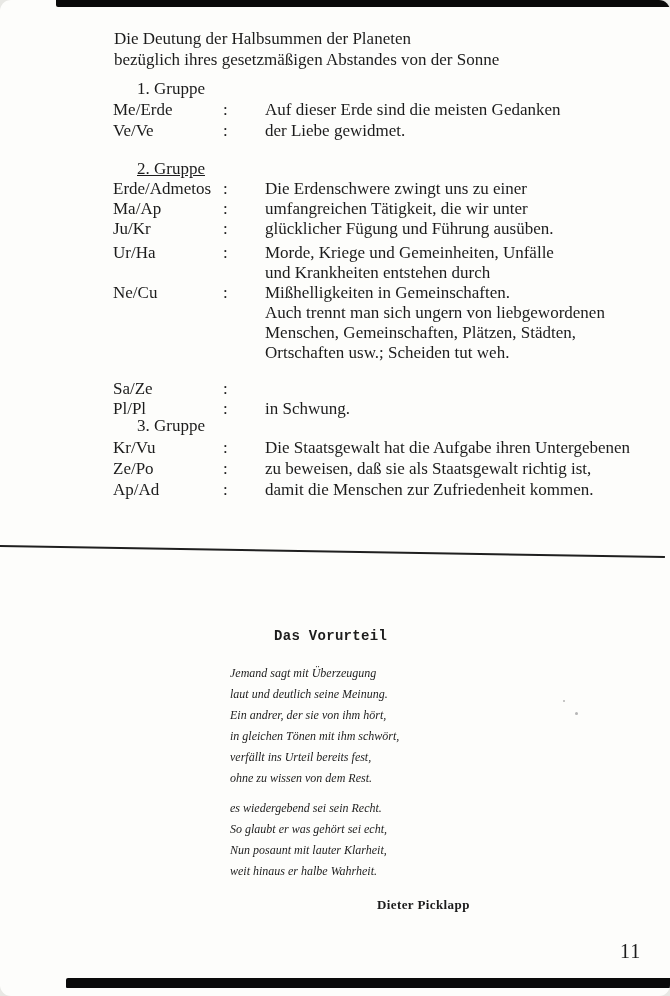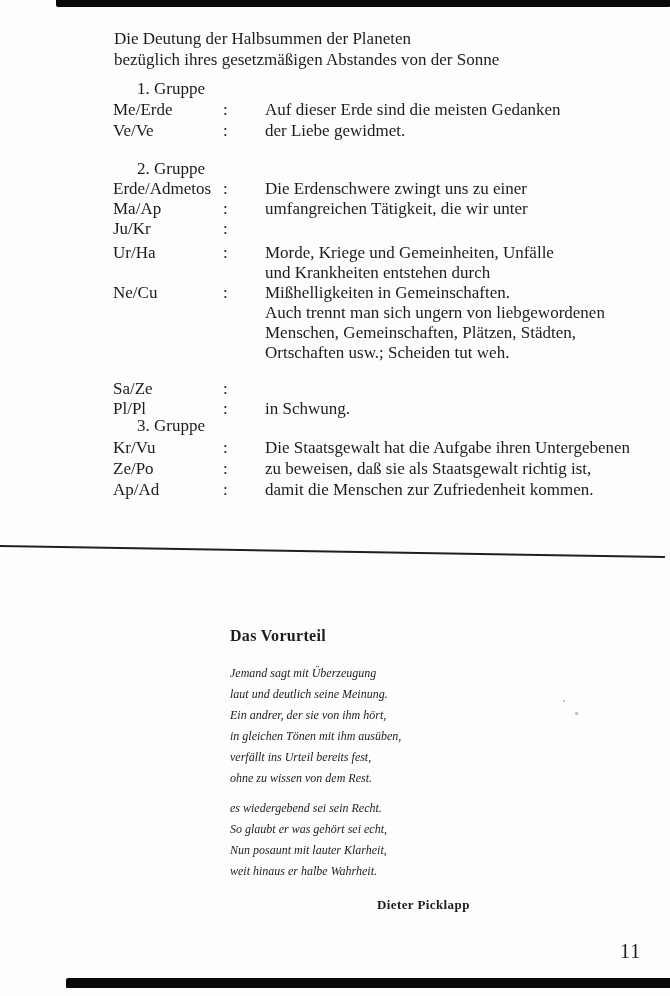--- a/index.html
+++ b/index.html
@@ -1,19 +1,19 @@
 <!DOCTYPE html>
 <html><head>
 <meta charset="utf-8">
 <style>
   html,body { margin:0; padding:0; background:#e8e8e4; }
   .page {
     position:relative; width:670px; height:996px; margin:0 auto;
     background:#fdfdfb; overflow:hidden;
-    font-family:"Liberation Serif", serif; color:#1c1c1c;
+    font-family:"Liberation Serif", serif; color:#1c1c1c;border-radius:11px;
     -webkit-font-smoothing:antialiased;
   }
   .abs { position:absolute; }
 
   
   .bar { position:absolute; background:#0a0a0a; }
   .bar-top { left:56px; top:0; width:614px; height:7px; border-radius:0 0 1px 2px; }
   .bar-bottom { left:66px; top:978px; width:604px; height:10px; border-radius:2px 0 0 1px; }
 
   
@@ -30,22 +30,22 @@
   .title-block div { font-size:17px; line-height:21px; white-space:nowrap; }
 
   
   .rule {
     position:absolute; left:-3px; top:545px; width:668px; height:2px;
     background:#1f1f1f; transform:rotate(0.95deg); transform-origin:left center;
   }
 
   
   .poem-title {
-    font-family:Liberation Serif, serif; font-weight:bold;
-    font-size:16px; letter-spacing:0.3px; line-height:22px; white-space:nowrap;
+    font-family:Liberation Mono, monospace; font-weight:bold;
+    font-size:14px; letter-spacing:0.3px; line-height:22px; white-space:nowrap;margin-left:44px;
   }
   .poem-line { font-size:12px; line-height:21px; white-space:nowrap;font-style:italic; }
   .author {
     font-family:Liberation Serif, serif; font-weight:bold;
     font-size:13px; letter-spacing:0.4px; white-space:nowrap;
   }
   .pagenum { font-size:20px; font-weight:normal; letter-spacing:1px;text-align:center; }
 
   .speck { position:absolute; background:#b5b5b5; border-radius:50%; }
 </style>
@@ -68,35 +68,36 @@
         <span class="cln">:</span>
         <span class="txt">Auf dieser Erde sind die meisten Gedanken</span>
     </div>
     <div class="row">
       <span class="lbl">Ve/Ve</span>
         <span class="cln">:</span>
         <span class="txt">der Liebe gewidmet.</span>
     </div>
   </div>
 
-  <div class="abs grp-heading" style="left:113px; top:158px;">2. Gruppe</div>
+  <div class="abs grp-heading" style="left:113px; top:158px;text-decoration:underline;">2. Gruppe</div>
   <div class="abs lh20" style="left:113px; top:179px;">
     <div class="row">
       <span class="lbl">Erde/Admetos</span>
         <span class="cln">:</span>
         <span class="txt">Die Erdenschwere zwingt uns zu einer</span>
     </div>
     <div class="row">
       <span class="lbl">Ma/Ap</span>
         <span class="cln">:</span>
         <span class="txt">umfangreichen Tätigkeit, die wir unter</span>
     </div>
     <div class="row">
       <span class="lbl">Ju/Kr</span>
         <span class="cln">:</span>
+        <span class="txt">glücklicher Fügung und Führung ausüben.</span>
     </div>
     <div class="row gap4">
       <span class="lbl">Ur/Ha</span>
         <span class="cln">:</span>
         <span class="txt">Morde, Kriege und Gemeinheiten, Unfälle</span>
     </div>
     <div class="row">
       <span class="lbl"></span>
         <span class="cln"></span>
         <span class="txt">und Krankheiten entstehen durch</span>
@@ -152,21 +153,21 @@
   </div>
 
   <div class="rule"></div>
 
   <div class="abs poem-title" style="left:230px; top:625px;">Das Vorurteil</div>
 
   <div class="abs" style="left:230px; top:663px;">
     <div class="poem-line">Jemand sagt mit Überzeugung</div>
     <div class="poem-line">laut und deutlich seine Meinung.</div>
     <div class="poem-line">Ein andrer, der sie von ihm hört,</div>
-    <div class="poem-line">in gleichen Tönen mit ihm ausüben,</div>
+    <div class="poem-line">in gleichen Tönen mit ihm schwört,</div>
     <div class="poem-line">verfällt ins Urteil bereits fest,</div>
     <div class="poem-line">ohne zu wissen von dem Rest.</div>
   </div>
 
   <div class="abs" style="left:230px; top:798px;">
     <div class="poem-line">es wiedergebend sei sein Recht.</div>
     <div class="poem-line">So glaubt er was gehört sei echt,</div>
     <div class="poem-line">Nun posaunt mit lauter Klarheit,</div>
     <div class="poem-line">weit hinaus er halbe Wahrheit.</div>
   </div>

